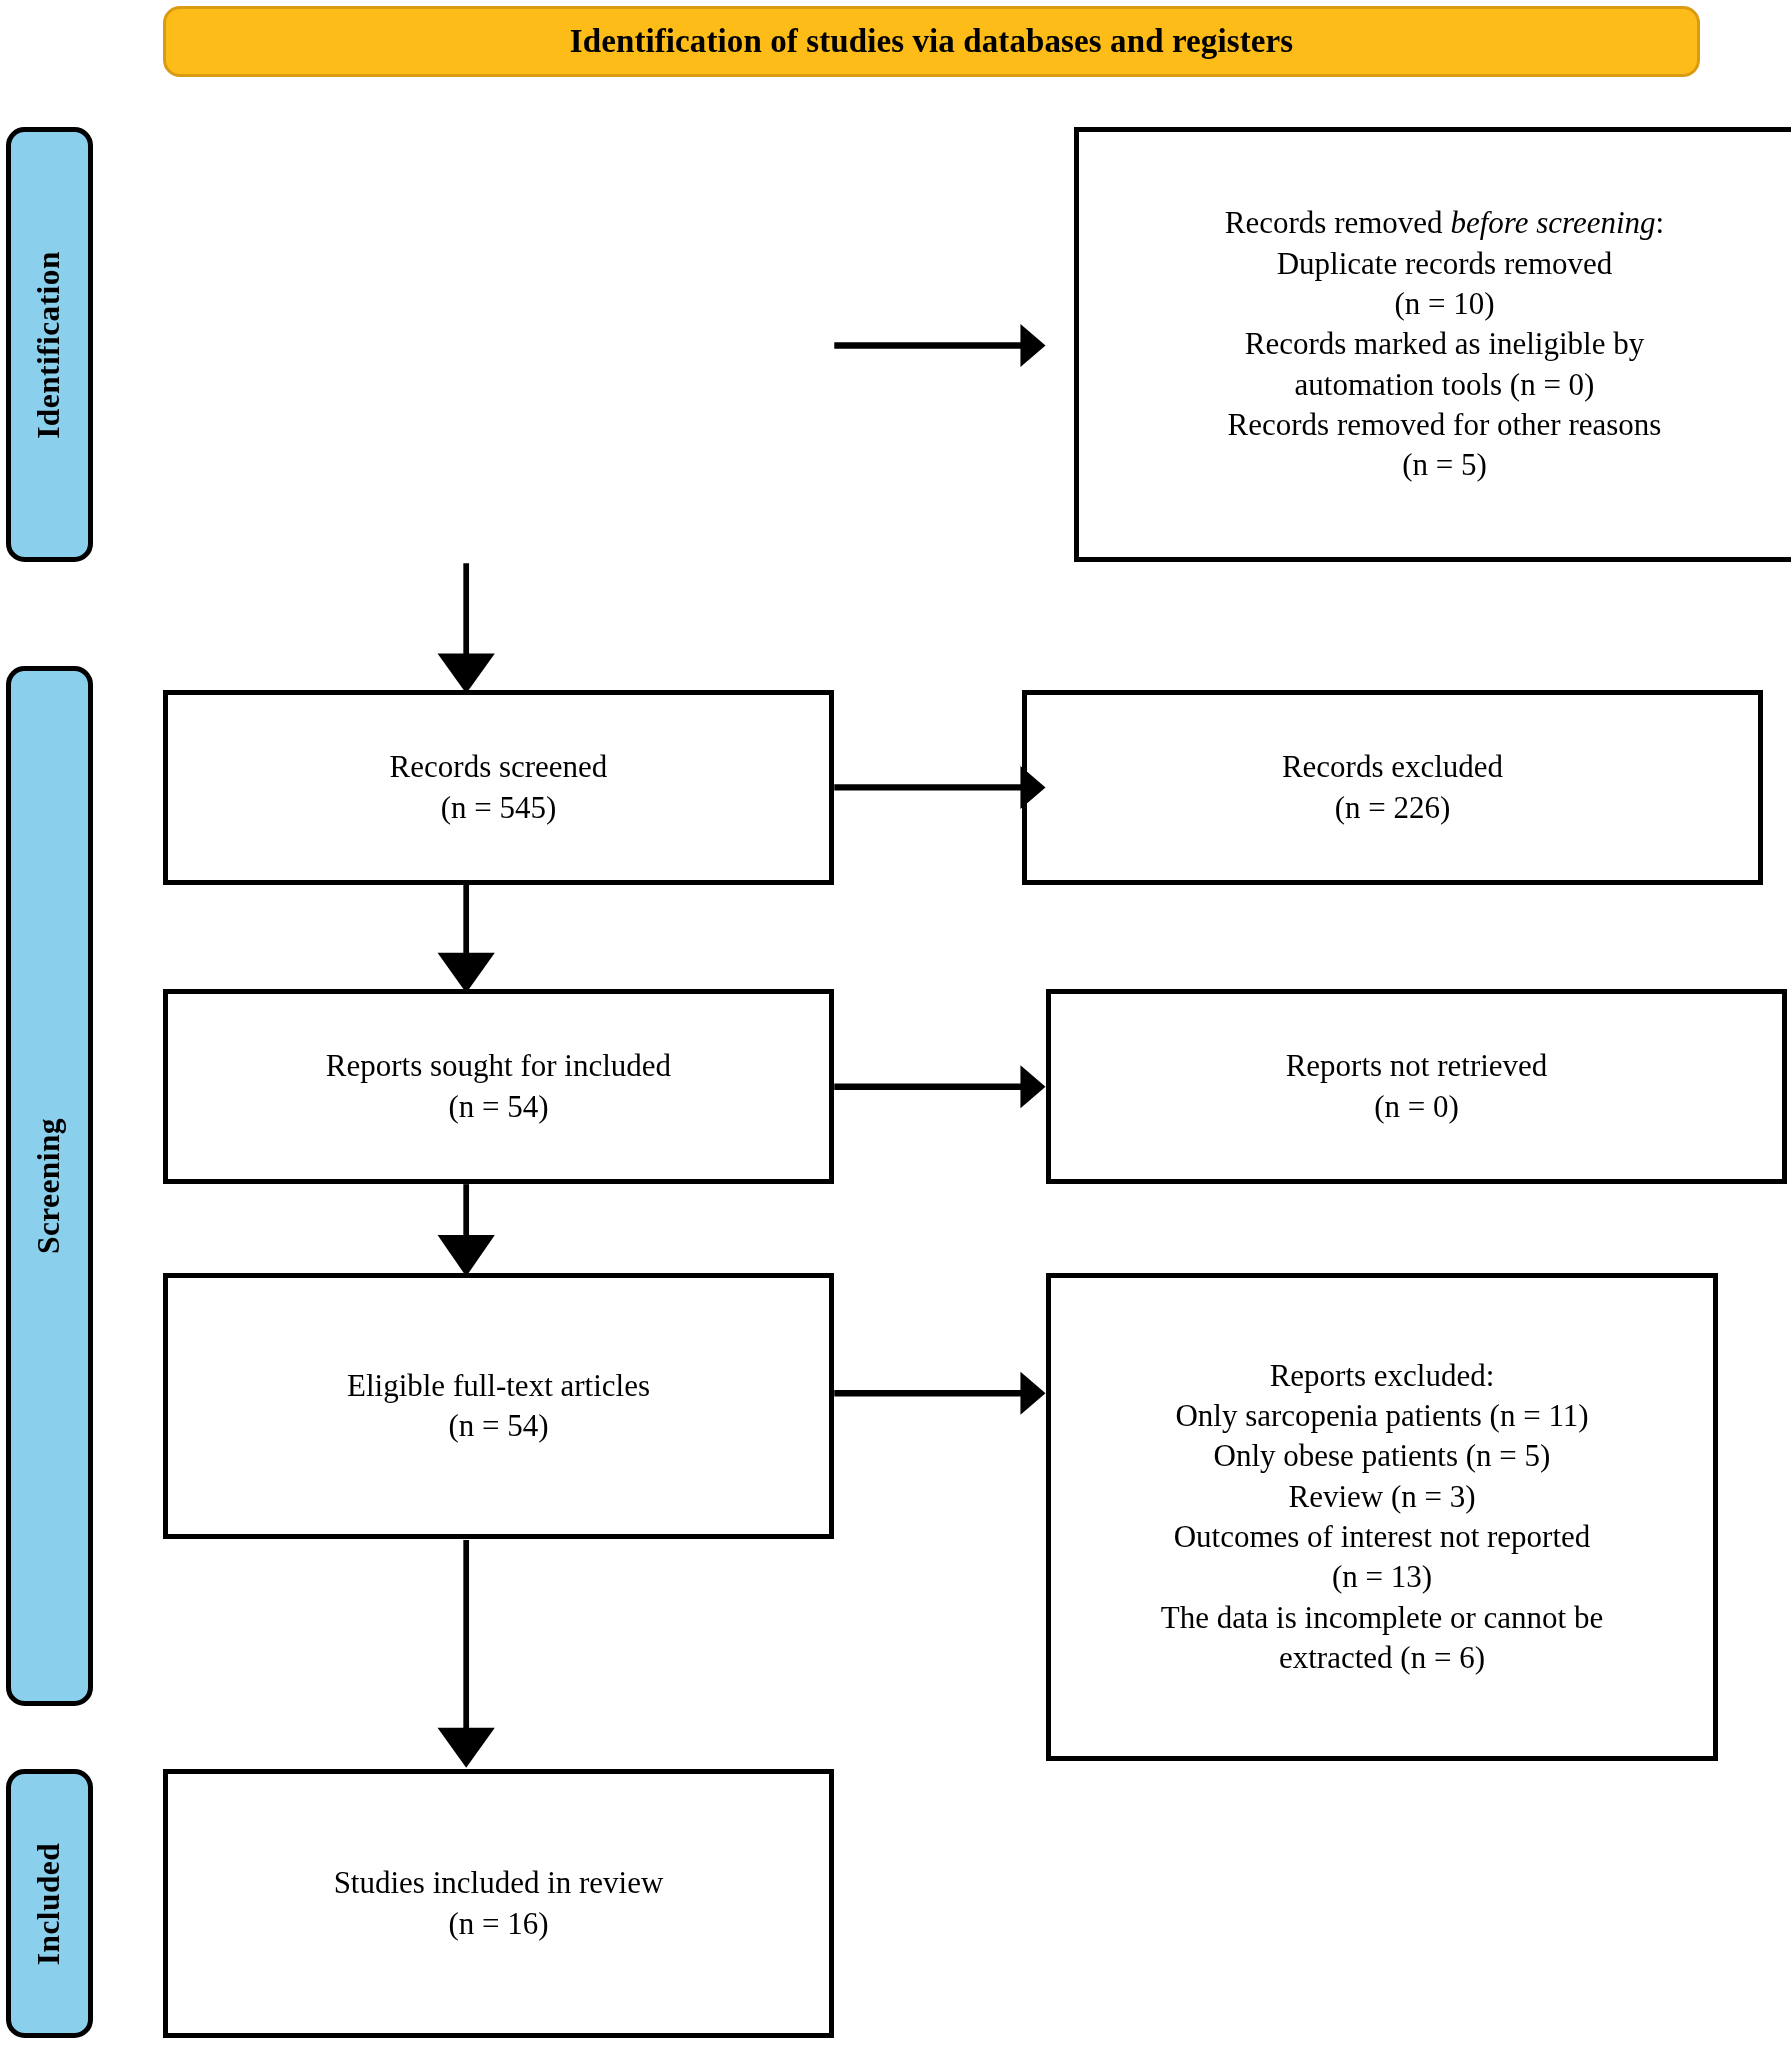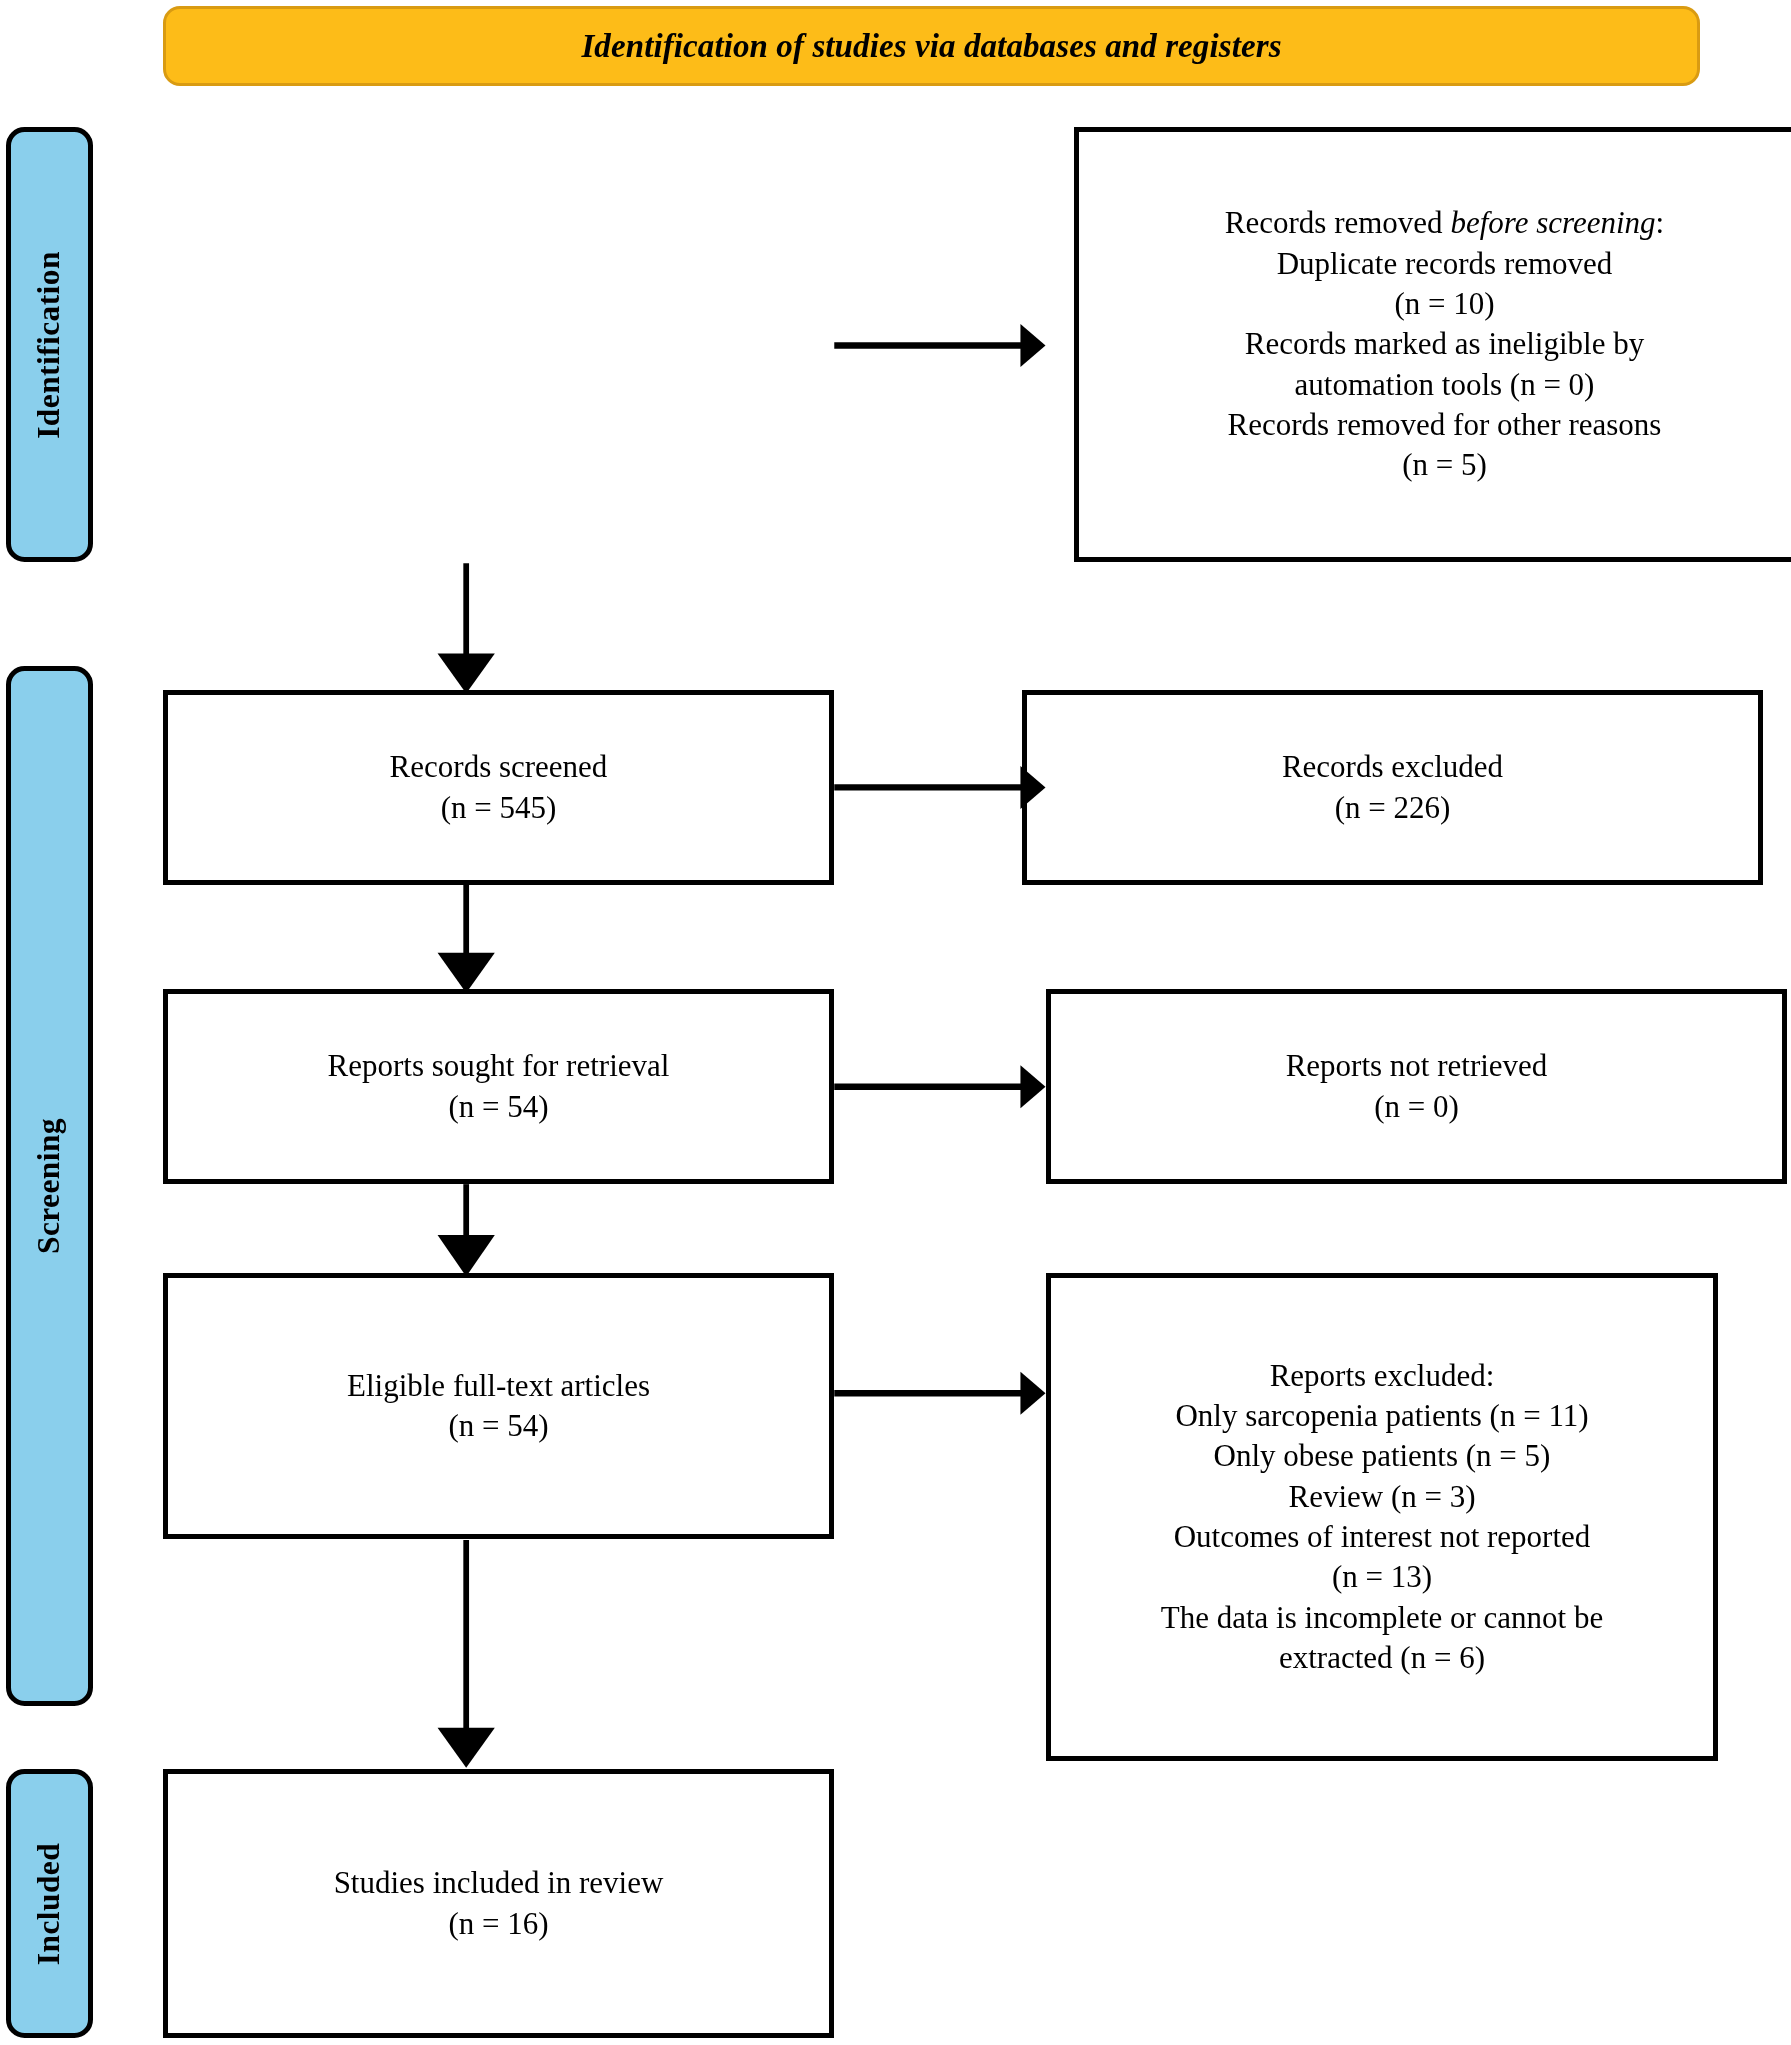--- a/index.html
+++ b/index.html
@@ -15,29 +15,28 @@
     font-family: "Liberation Serif", "DejaVu Serif", serif;
     overflow: hidden;
   }
 
   
   .header-banner {
     position: absolute;
     left: 163px;
     top: 5.7px;
     width: 1537px;
-    height: 80px;
+    height: 71px;
     background: #FDBC18;
     border: 3.6px solid #D99B12;
     border-radius: 17px;
     box-sizing: border-box;
     display: flex;
     align-items: center;
     justify-content: center;
-    font-style: italic;
   }
   .header-title {
     font-size: 33px;
     font-weight: bold;
     color: #000000;
     letter-spacing: 0.1px;
     text-align: center;
     line-height: 1.1;
   }
 
@@ -152,21 +151,21 @@
 
   <div class="flow-box" id="box-excluded">
     <div class="box-text">
       <span>Records excluded</span><br>
       <span>(n = 226)</span>
     </div>
   </div>
 
   <div class="flow-box" id="box-sought">
     <div class="box-text">
-      <span>Reports sought for retrieval</span><br>
+      <span>Reports sought for included</span><br>
       <span>(n = 54)</span>
     </div>
   </div>
 
   <div class="flow-box" id="box-not-retrieved">
     <div class="box-text">
       <span>Reports not retrieved</span><br>
       <span>(n = 0)</span>
     </div>
   </div>

